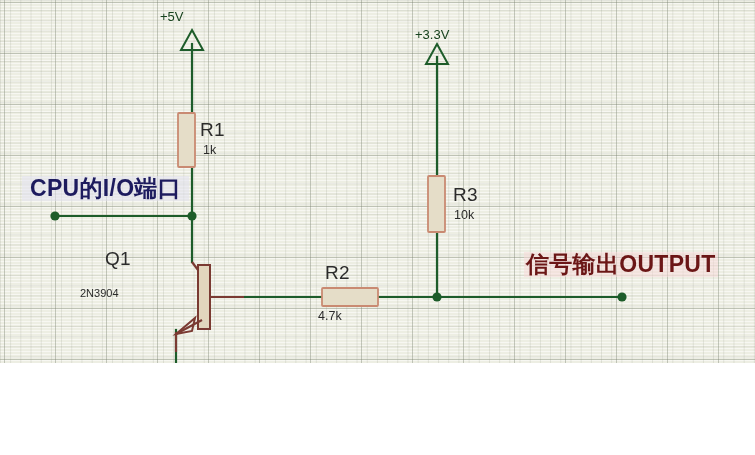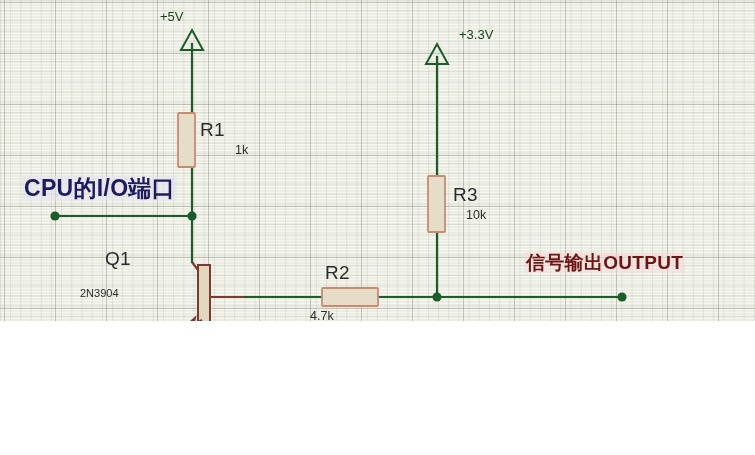--- a/index.html
+++ b/index.html
@@ -3,21 +3,21 @@
 <meta charset="utf-8">
 <style>
   html, body {
     margin: 0;
     padding: 0;
     background: #ffffff;
   }
   #canvas {
     position: relative;
     width: 755px;
-    height: 321px;
+    height: 363px;
     overflow: hidden;
     font-family: "Liberation Sans", sans-serif;
     background-color: #edeee3;
     background-image:
       linear-gradient(to right, rgba(150,155,140,0.22) 1px, transparent 1px),
       linear-gradient(to bottom, rgba(150,155,140,0.22) 1px, transparent 1px),
       linear-gradient(to right, rgba(120,128,112,0.40) 1px, transparent 1px),
       linear-gradient(to bottom, rgba(120,128,112,0.40) 1px, transparent 1px),
       linear-gradient(to bottom, rgba(255,255,255,0.55) 1px, transparent 1px);
     background-size:
@@ -52,25 +52,25 @@
   .rail {
     font-size: 13px;
     color: #18431f;
   }
   
   .note-io {
     font-size: 23px;
     font-weight: 700;
     color: #1d1b5e;
     background: rgba(226,226,240,0.55);
-    padding: 1px 2px;
+    padding: 1px 8px;
     letter-spacing: 0.3px;
   }
   .note-out {
-    font-size: 19px;
+    font-size: 23px;
     font-weight: 700;
     color: #6b1616;
     background: rgba(247,216,216,0.50);
     padding: 1px 2px;
     letter-spacing: 0.3px;
   }
   .watermark {
     position: absolute;
     font-size: 19px;
     color: #b9d9a8;
@@ -167,30 +167,30 @@
 
     <g fill="#1d5c2a">
       <circle cx="55" cy="216" r="4.6"></circle>
       <circle cx="192" cy="216" r="4.6"></circle>
       <circle cx="437" cy="297" r="4.6"></circle>
       <circle cx="622" cy="297" r="4.6"></circle>
     </g>
   </svg>
 
   <div class="lbl rail" style="left:160px; top:10px;">+5V</div>
-  <div class="lbl rail" style="left:415px; top:28px;margin-left:44px;">+3.3V</div>
+  <div class="lbl rail" style="left:415px; top:28px;">+3.3V</div>
 
   <div class="lbl ref" style="left:200px; top:120px;">R1</div>
-  <div class="lbl val" style="left:203px; top:144px;margin-left:32px;">1k</div>
+  <div class="lbl val" style="left:203px; top:144px;">1k</div>
 
   <div class="lbl ref" style="left:453px; top:185px;">R3</div>
-  <div class="lbl val" style="left:466px; top:209px;text-align:center;">10k</div>
+  <div class="lbl val" style="left:454px; top:209px;text-align:center;">10k</div>
 
   <div class="lbl ref" style="left:325px; top:263px;">R2</div>
-  <div class="lbl val" style="left:310px; top:310px;">4.7k</div>
+  <div class="lbl val" style="left:318px; top:310px;">4.7k</div>
 
   <div class="lbl ref" style="left:105px; top:249px;text-align:center;">Q1</div>
   <div class="lbl val" style="left:80px; top:288px; font-size:11px;">2N3904</div>
 
   <div class="lbl note-io" style="left:22px; top:176px;">CPU的I/O端口</div>
   <div class="lbl note-out" style="left:524px; top:252px;">信号输出OUTPUT</div>
 
   <div class="watermark" style="left:573px; top:440px;">www.cntronics.com</div>
   <div class="wm-logo" style="left:571px; top:444px;"></div>
   <div class="wm-mark" style="left:719px; top:435px;">✥</div>

